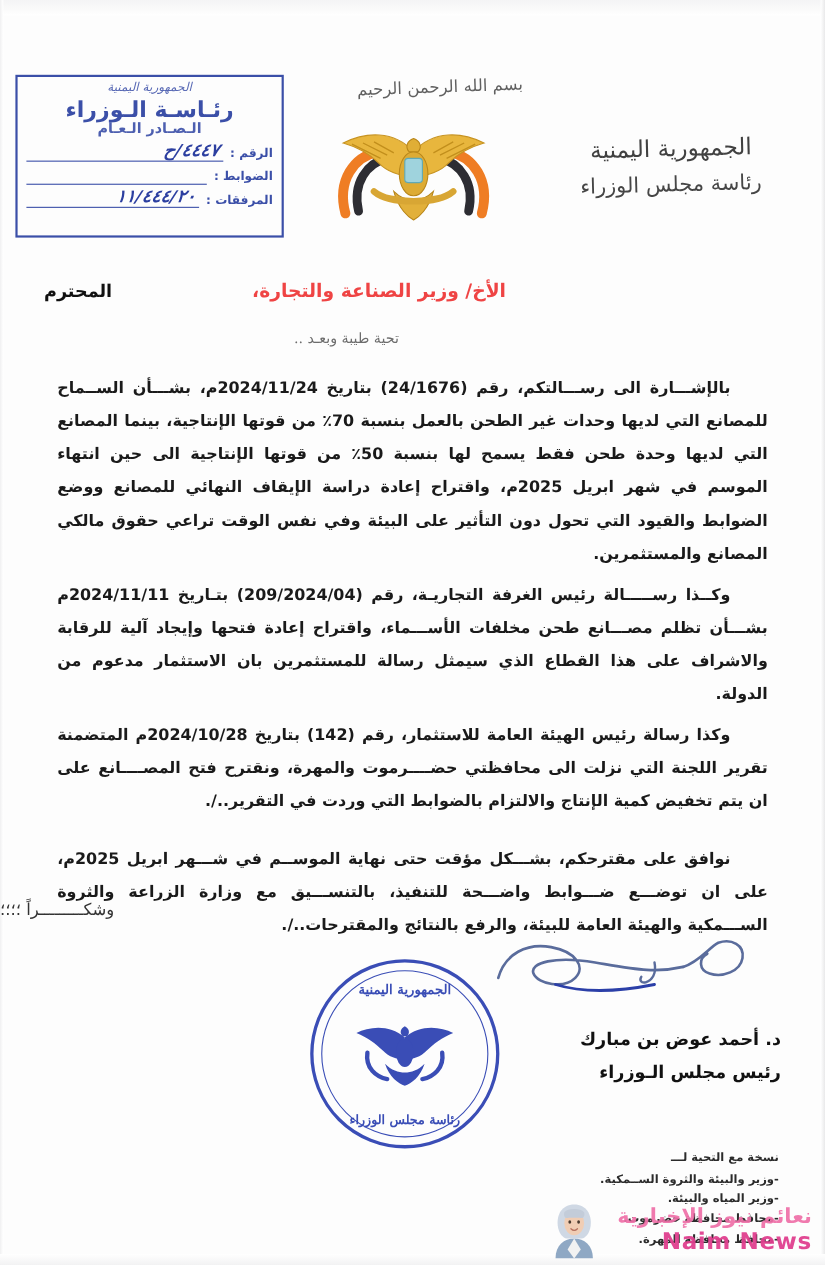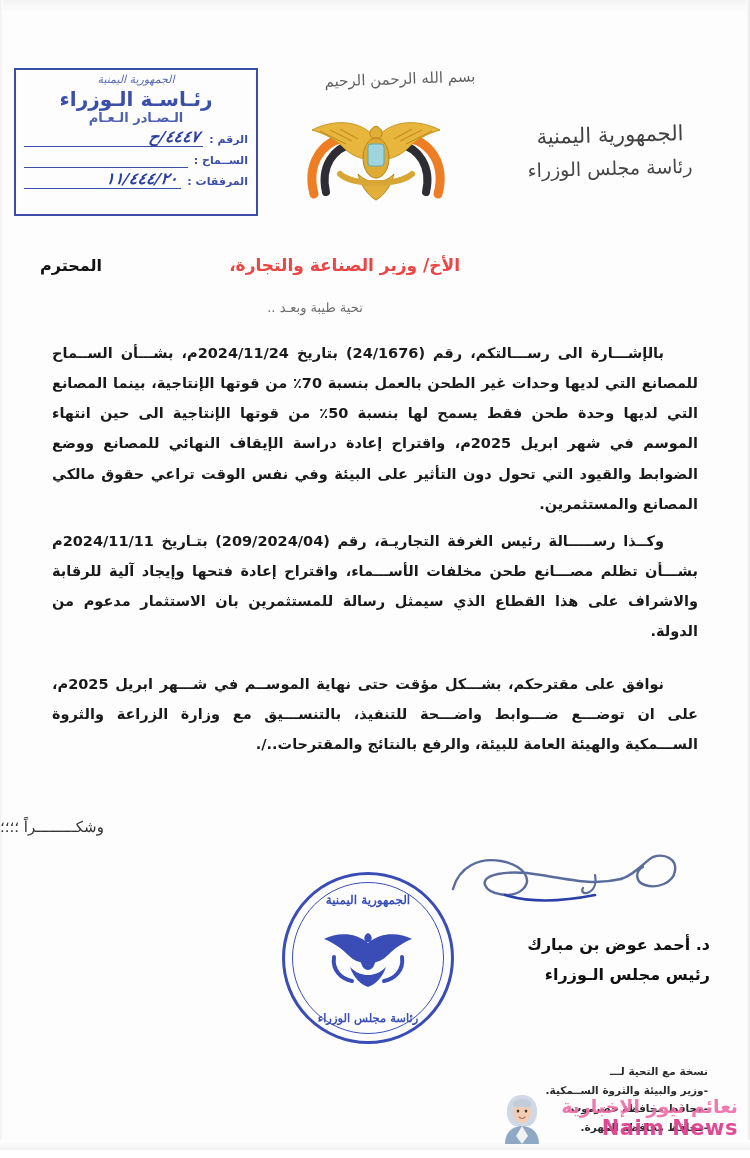--- a/index.html
+++ b/index.html
@@ -228,21 +228,21 @@
     <div class="rs-l3">الـصـادر الـعـام</div>
 
     <div class="rs-field">
       <span class="rs-label">الرقم :</span>
       <span class="rs-line">
         <span class="rs-hand">٤٤٤٧/ح</span>
       </span>
     </div>
 
     <div class="rs-field">
-      <span class="rs-label">الســماح :</span>
+      <span class="rs-label">الضوابط :</span>
       <span class="rs-line">
         <span class="rs-hand"></span>
       </span>
     </div>
 
     <div class="rs-field">
       <span class="rs-label">المرفقات :</span>
       <span class="rs-line">
         <span class="rs-hand">١١/٤٤٤/٢٠</span>
       </span>
@@ -284,20 +284,21 @@
   <div class="addressee-row">
     <div class="addressee">الأخ/ وزير الصناعة والتجارة،</div>
     <div class="honorific">المحترم</div>
   </div>
 
   <div class="greeting">تحية طيبة وبعـد ..</div>
 
   <div class="body-block">
     <p class="para">بالإشـــارة الى رســـالتكم، رقم (24/1676) بتاريخ 2024/11/24م، بشـــأن الســماح للمصانع التي لديها وحدات غير الطحن بالعمل بنسبة 70٪ من قوتها الإنتاجية، بينما المصانع التي لديها وحدة طحن فقط يسمح لها بنسبة 50٪ من قوتها الإنتاجية الى حين انتهاء الموسم في شهر ابريل 2025م، واقتراح إعادة دراسة الإيقاف النهائي للمصانع ووضع الضوابط والقيود التي تحول دون التأثير على البيئة وفي نفس الوقت تراعي حقوق مالكي المصانع والمستثمرين.</p>
     <p class="para">وكــذا رســـــالة رئيس الغرفة التجاريـة، رقم (209/2024/04) بتـاريخ 2024/11/11م بشـــأن تظلم مصـــانع طحن مخلفات الأســـماء، واقتراح إعادة فتحها وإيجاد آلية للرقابة والاشراف على هذا القطاع الذي سيمثل رسالة للمستثمرين بان الاستثمار مدعوم من الدولة.</p>
+    <p class="para">وكذا رسالة رئيس الهيئة العامة للاستثمار، رقم (142) بتاريخ 2024/10/28م المتضمنة تقرير اللجنة التي نزلت الى محافظتي حضــــرموت والمهرة، ونقترح فتح المصــــانع على ان يتم تخفيض كمية الإنتاج والالتزام بالضوابط التي وردت في التقرير../.</p>
     <p class="para decision">نوافق على مقترحكم، بشـــكل مؤقت حتى نهاية الموســم في شـــهر ابريل 2025م، على ان توضـــع ضـــوابط واضـــحة للتنفيذ، بالتنســـيق مع وزارة الزراعة والثروة الســـمكية والهيئة العامة للبيئة، والرفع بالنتائج والمقترحات../.</p>
   </div>
 
   <div class="closing">وشكـــــــــراً ؛؛؛؛</div>
 
   <svg class="handwritten-sig" viewBox="0 0 250 80">
     <path d="M8 44 C14 22 34 12 56 16 C78 20 88 34 78 44 C68 54 44 50 40 40 C36 30 60 24 96 30 C132 36 150 40 176 34" fill="none" stroke="#5a6c9c" stroke-width="2.4" stroke-linecap="round"></path>
     <path d="M176 34 C190 30 200 16 208 12 C220 8 232 14 230 26 C228 38 212 44 200 40 C190 37 190 26 198 22" fill="none" stroke="#5a6c9c" stroke-width="2.4" stroke-linecap="round"></path>
     <path d="M150 30 C152 40 148 46 142 48 C138 49 136 46 138 43" fill="none" stroke="#5a6c9c" stroke-width="2.2" stroke-linecap="round"></path>
     <path d="M60 50 C86 58 120 56 150 50" fill="none" stroke="#2b3fa8" stroke-width="2.6" stroke-linecap="round"></path>
@@ -319,20 +320,21 @@
   </div>
 
   <div class="sig-block">
     <div class="sig-name">د. أحمد عوض بن مبارك</div>
     <div class="sig-role">رئيس مجلس الـوزراء</div>
   </div>
 
   <div class="cc-block">
     <div class="cc-title">نسخة مع التحية لـــ</div>
     <div class="cc-item">-وزير والبيئة والثروة الســمكية.</div>
+    <div class="cc-item">-وزير المياه والبيئة.</div>
     <div class="cc-item">-محافظ محافظة حضرموت.</div>
     <div class="cc-item">-محافظ محافظة المهرة.</div>
   </div>
 
   <div class="watermark">
     <div class="wm-text">
       <div class="wm-ar">نعائم نيوز الإخبارية</div>
       <div class="wm-en">Naim News</div>
     </div>
     <svg class="wm-avatar" viewBox="0 0 46 52">

